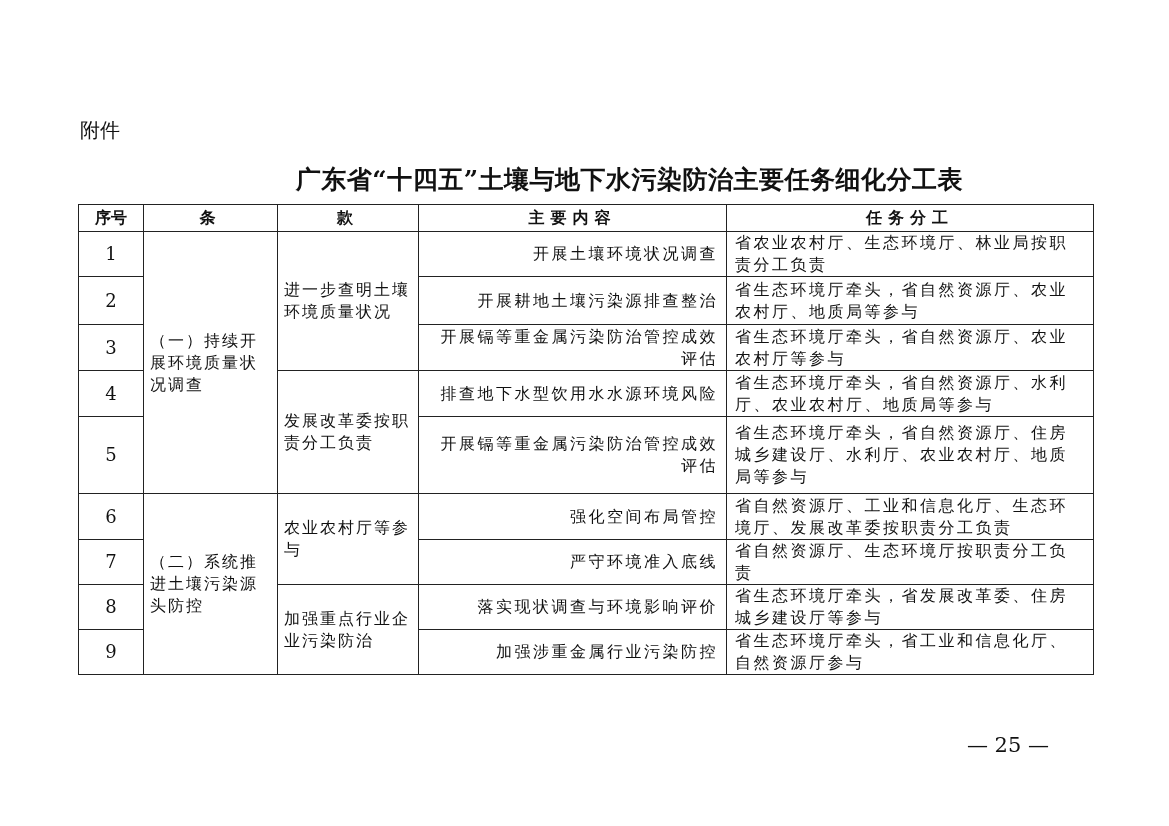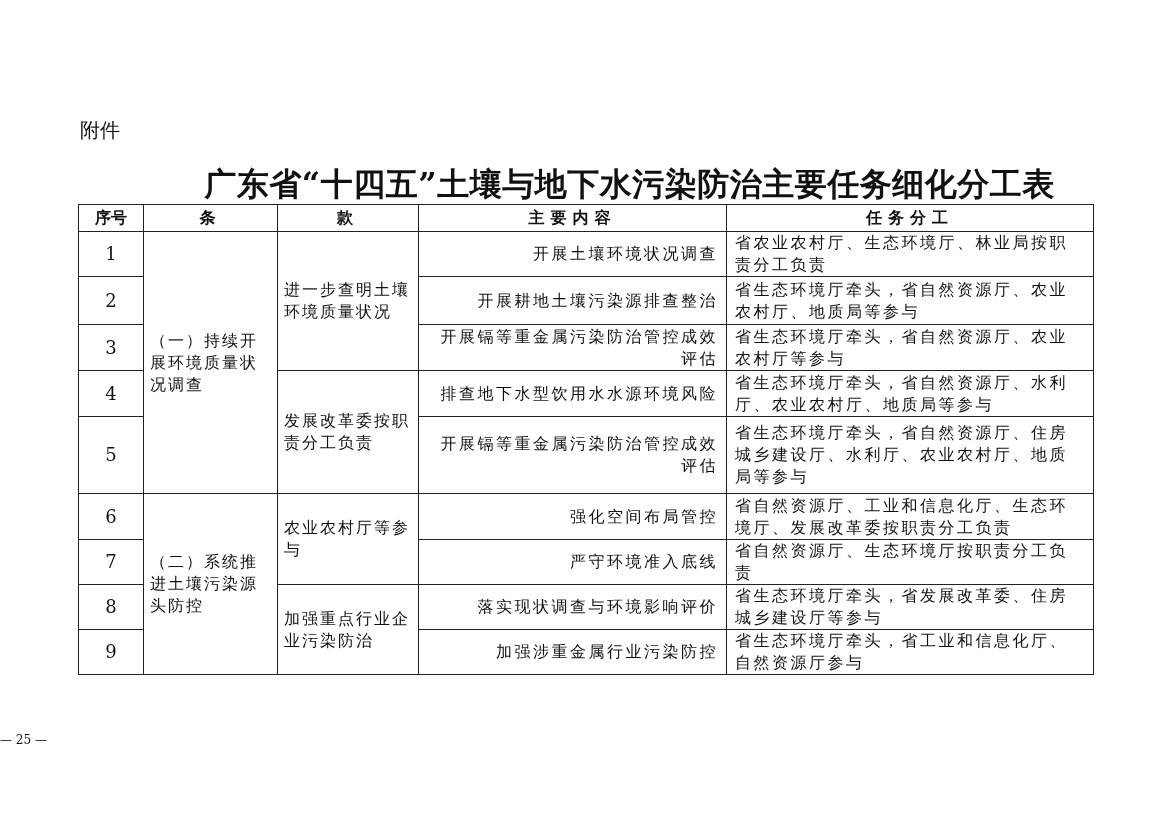--- a/index.html
+++ b/index.html
@@ -1,30 +1,30 @@
 <!DOCTYPE html>
 <html><head>
 <meta charset="utf-8">
 <style>
   html, body { margin:0; padding:0; background:#ffffff; }
   body { width:1169px; height:826px; position:relative; overflow:hidden;
          font-family:"DejaVu Serif","Liberation Serif",serif; color:#111; }
   .attach { position:absolute; left:80px; top:117px; font-family:"DejaVu Sans","Liberation Sans",sans-serif;
             font-size:20px; color:#111; }
   .title { position:absolute; left:0; width:1169px; top:163px; text-align:center; padding-left:90px; box-sizing:border-box;
-           font-family:"DejaVu Serif","Liberation Serif",serif; font-size:32px; font-weight:bold; letter-spacing:0.5px; }
+           font-family:"DejaVu Serif","Liberation Serif",serif; font-size:25px; font-weight:bold; letter-spacing:0.5px; }
   table { position:absolute; left:78px; top:204px; border-collapse:collapse; table-layout:fixed; width:1015px; }
   td, th { border:1px solid #222; padding:0; font-size:16px; line-height:22px; vertical-align:middle; }
   th { height:26px; font-weight:bold; letter-spacing:6px; font-size:16px; }
   th.seq { letter-spacing:0; }
   td.seq { text-align:center; font-size:18px; }
   td.tiao, td.kuan { text-align:left; padding:0 6px; letter-spacing:2px; }
   td.content { padding:0 8px; letter-spacing:2.5px;text-align:right; }
   td.task { padding:0 8px; letter-spacing:2.5px; line-height:22px; }
-  .footer { position:absolute; top:733px; left:0; width:1049px; text-align:left; font-size:12px; }
+  .footer { position:absolute; top:733px; left:0; width:1049px; text-align:right; font-size:21px; }
 </style>
 </head>
 <body>
 
 <div class="attach">附件</div>
 <div class="title">广东省“十四五”土壤与地下水污染防治主要任务细化分工表</div>
 
 <table>
   <colgroup>
     <col style="width:65px">

